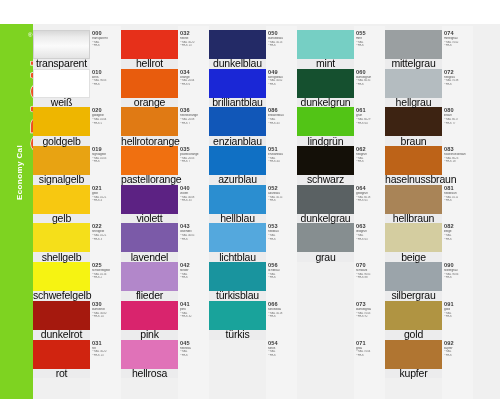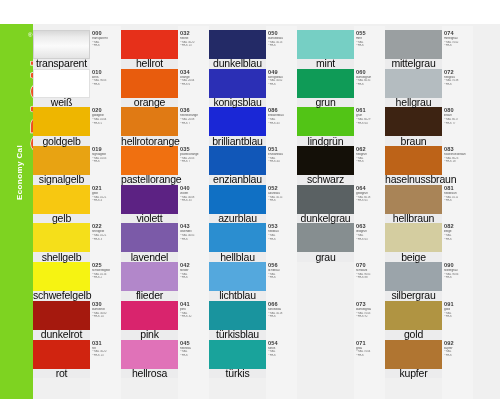--- a/index.html
+++ b/index.html
@@ -360,25 +360,20 @@
         </div>
       </div>
       <div class="colgroup">
         <div class="swatchcol">
           <div class="swatch">
             <div class="fill" style="background: rgb(35, 42, 102);"></div>
             <div class="lblbg"></div>
             <div class="lbl">dunkelblau</div>
           </div>
           <div class="swatch">
-            <div class="fill" style="background: rgb(43, 47, 181);"></div>
-            <div class="lblbg"></div>
-            <div class="lbl">konigsblau</div>
-          </div>
-          <div class="swatch">
             <div class="fill" style="background: rgb(26, 39, 214);"></div>
             <div class="lblbg"></div>
             <div class="lbl">brilliantblau</div>
           </div>
           <div class="swatch">
             <div class="fill" style="background: rgb(17, 87, 184);"></div>
             <div class="lblbg"></div>
             <div class="lbl">enzianblau</div>
           </div>
           <div class="swatch">
@@ -467,23 +462,23 @@
         </div>
       </div>
       <div class="colgroup">
         <div class="swatchcol">
           <div class="swatch">
             <div class="fill" style="background: rgb(118, 207, 196);"></div>
             <div class="lblbg"></div>
             <div class="lbl">mint</div>
           </div>
           <div class="swatch">
-            <div class="fill" style="background: rgb(15, 155, 87);"></div>
-            <div class="lblbg"></div>
-            <div class="lbl">grun</div>
+            <div class="fill" style="background: rgb(21, 80, 47);"></div>
+            <div class="lblbg"></div>
+            <div class="lbl">dunkelgrun</div>
           </div>
           <div class="swatch">
             <div class="fill" style="background: rgb(82, 196, 22);"></div>
             <div class="lblbg"></div>
             <div class="lbl">lindgrün</div>
           </div>
           <div class="swatch">
             <div class="fill" style="background: rgb(20, 16, 8);"></div>
             <div class="lblbg"></div>
             <div class="lbl">schwarz</div>

